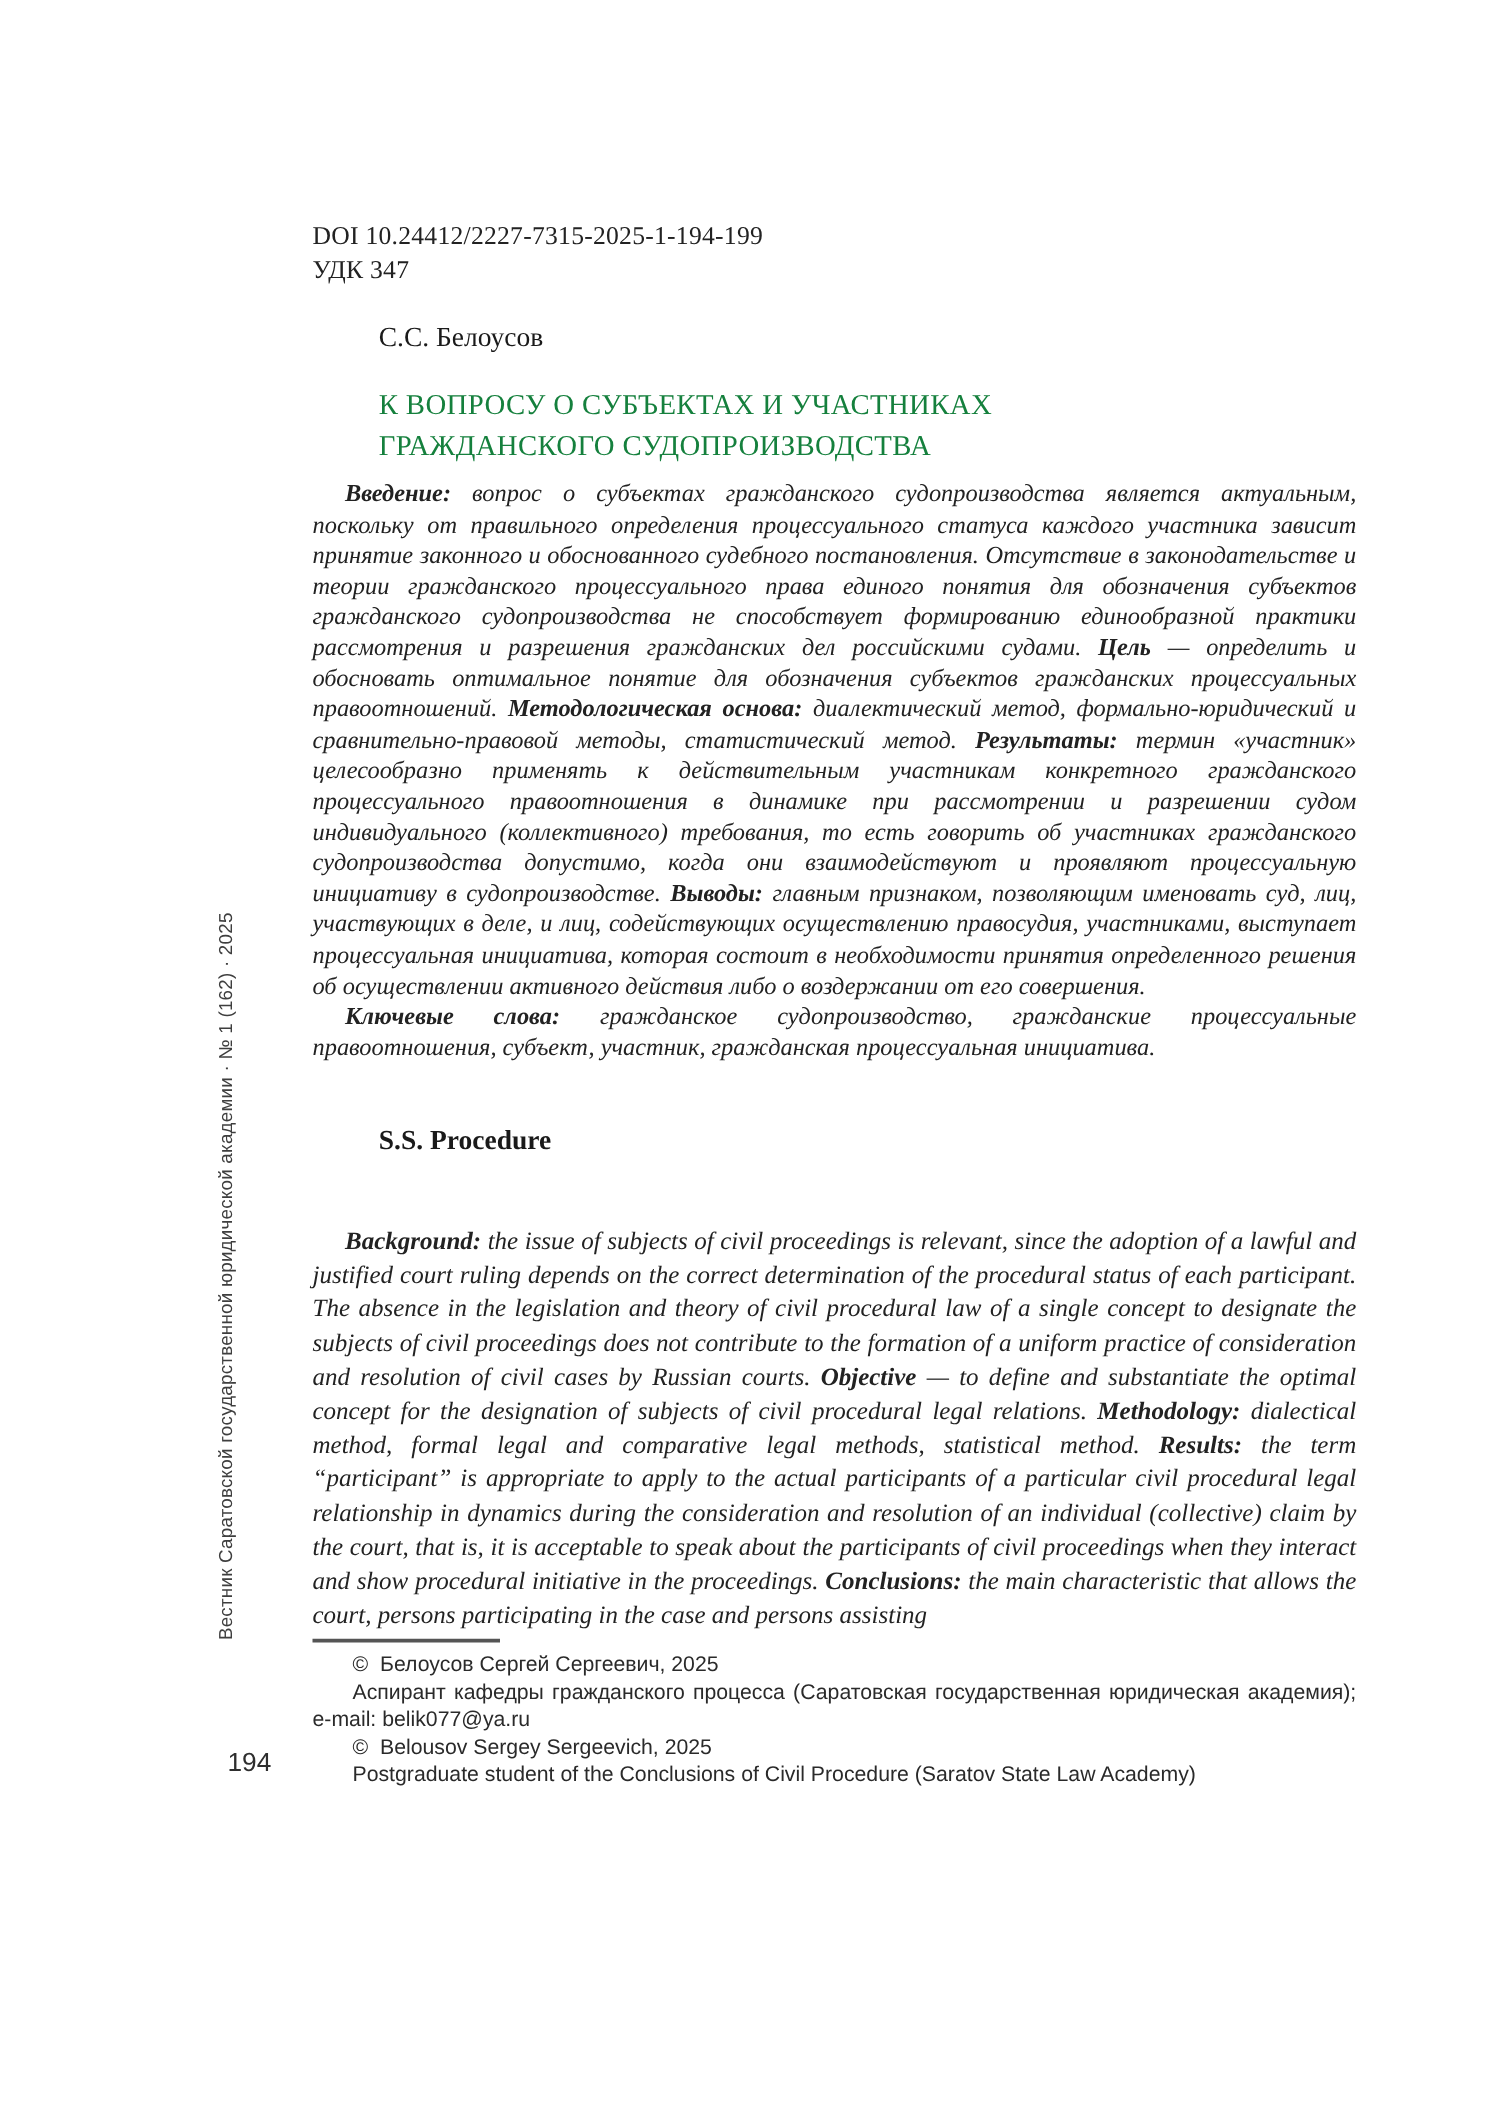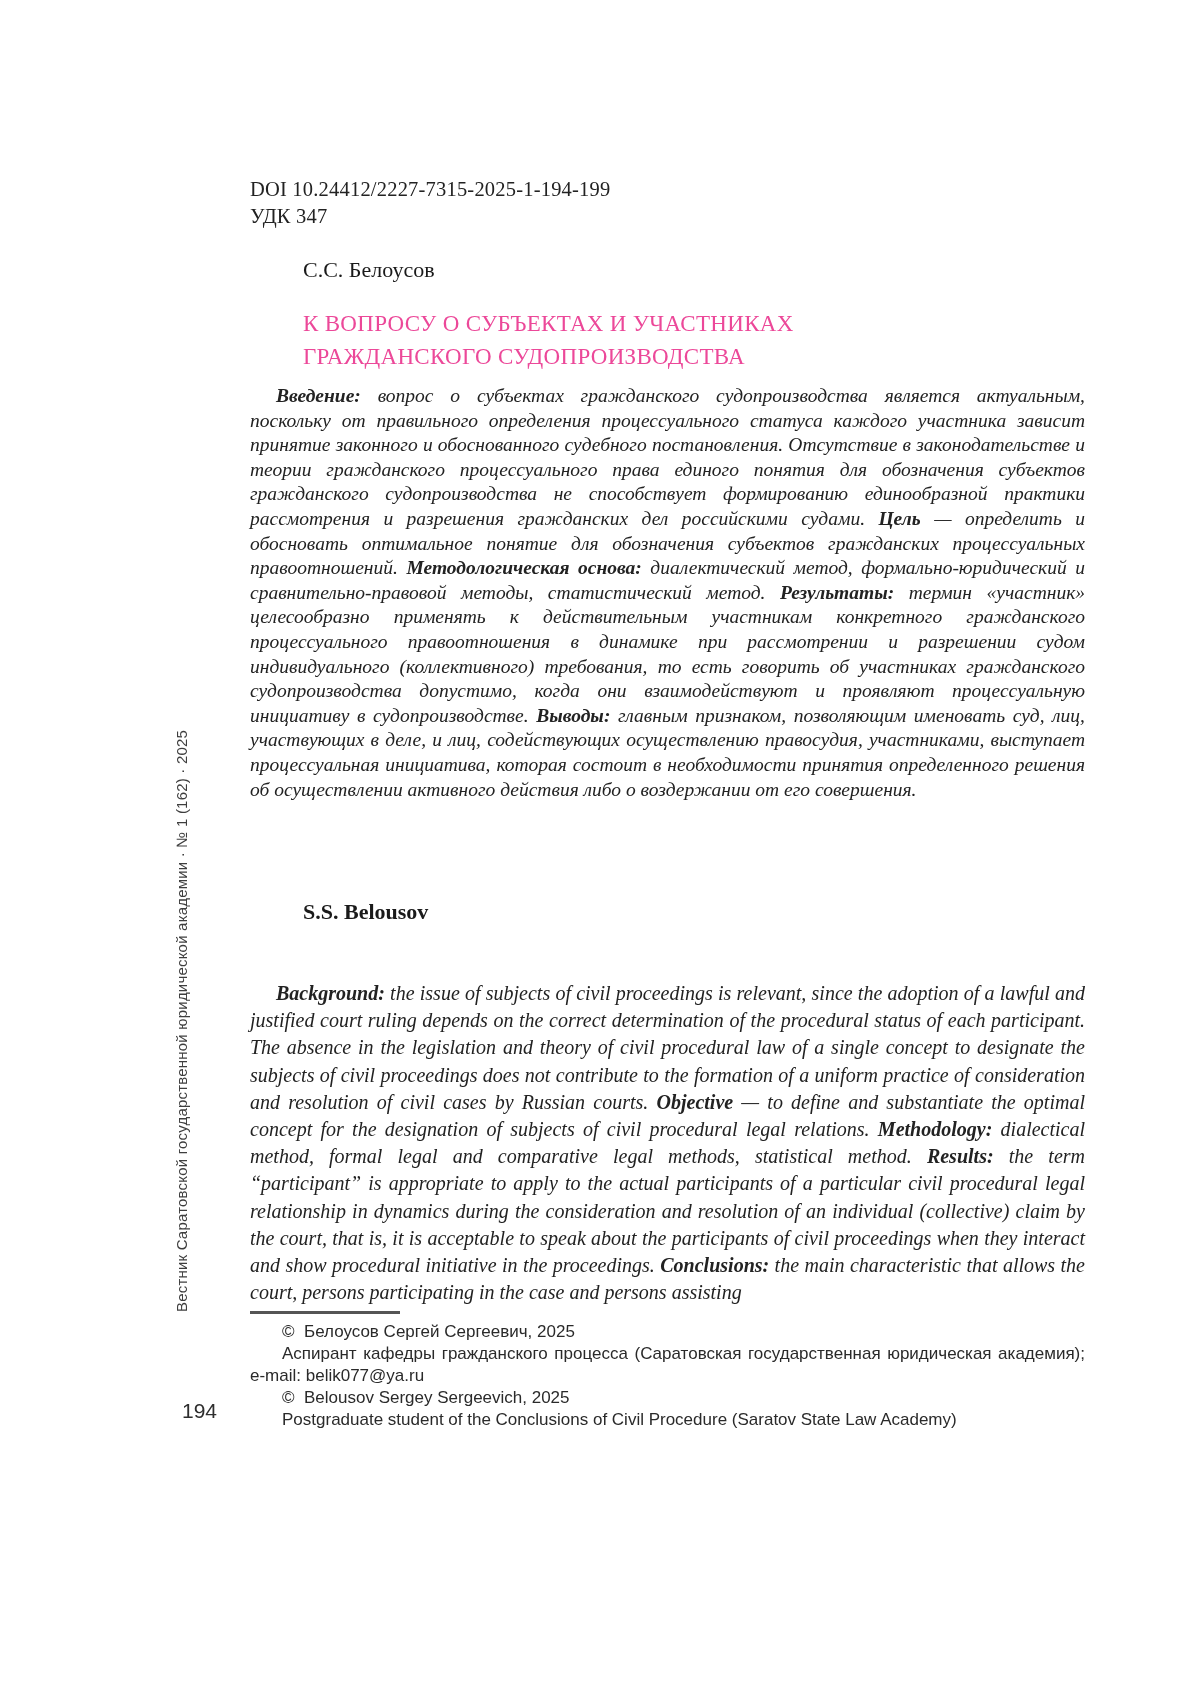--- a/index.html
+++ b/index.html
@@ -11,21 +11,21 @@
   .doi-block {
     position:absolute; left:250px; top:176px;
     font-size:20.5px; line-height:27px; letter-spacing:0.2px; color:#222;
   }
   .ru-author {
     position:absolute; left:303px; top:257px;
     font-size:22px; font-weight:normal; color:#1a1a1a;
   }
   .ru-title {
     position:absolute; left:303px; top:307px;
-    font-size:23px; line-height:33px; letter-spacing:0.3px; color:#ec4899;
+    font-size:23px; line-height:33px; letter-spacing:0.3px; color:#15803d;
   }
   .ru-abstract {
     position:absolute; left:250px; top:384px; width:835px;
     font-style:italic; font-size:19.5px; line-height:24.6px;
     text-align:justify; color:#222;
   }
   .ru-abstract p { margin:0; text-indent:26px; }
   .en-author {
     position:absolute; left:303px; top:899px;
     font-size:22px; font-weight:bold; color:#1a1a1a;
@@ -75,23 +75,24 @@
 
   <div class="ru-author">С.С. Белоусов</div>
 
   <div class="ru-title">
     <div>К ВОПРОСУ О СУБЪЕКТАХ И УЧАСТНИКАХ</div>
     <div>ГРАЖДАНСКОГО СУДОПРОИЗВОДСТВА</div>
   </div>
 
   <div class="ru-abstract">
     <p><span class="b">Введение:</span><span> вопрос о субъектах гражданского судопроизводства является актуальным, поскольку от правильного определения процессуального статуса каждого участника зависит принятие законного и обоснованного судебного постановления. Отсутствие в законодательстве и теории гражданского процессуального права единого понятия для обозначения субъектов гражданского судопроизводства не способствует формированию единообразной практики рассмотрения и разрешения гражданских дел российскими судами. </span><span class="b">Цель</span><span> — определить и обосновать оптимальное понятие для обозначения субъектов гражданских процессуальных правоотношений. </span><span class="b">Методологическая основа:</span><span> диалектический метод, формально-юридический и сравнительно-правовой методы, статистический метод. </span><span class="b">Результаты:</span><span> термин «участник» целесообразно применять к действительным участникам конкретного гражданского процессуального правоотношения в динамике при рассмотрении и разрешении судом индивидуального (коллективного) требования, то есть говорить об участниках гражданского судопроизводства допустимо, когда они взаимодействуют и проявляют процессуальную инициативу в судопроизводстве. </span><span class="b">Выводы:</span><span> главным признаком, позволяющим именовать суд, лиц, участвующих в деле, и лиц, содействующих осуществлению правосудия, участниками, выступает процессуальная инициатива, которая состоит в необходимости принятия определенного решения об осуществлении активного действия либо о воздержании от его совершения.</span></p>
+    <p><span class="b">Ключевые слова:</span><span> гражданское судопроизводство, гражданские процессуальные правоотношения, субъект, участник, гражданская процессуальная инициатива.</span></p>
   </div>
 
-  <div class="en-author">S.S. Belousov</div>
+  <div class="en-author">S.S. Procedure</div>
 
 
   <div class="en-abstract">
     <p><span class="b">Background:</span><span> the issue of subjects of civil proceedings is relevant, since the adoption of a lawful and justified court ruling depends on the correct determination of the procedural status of each participant. The absence in the legislation and theory of civil procedural law of a single concept to designate the subjects of civil proceedings does not contribute to the formation of a uniform practice of consideration and resolution of civil cases by Russian courts. </span><span class="b">Objective</span><span> — to define and substantiate the optimal concept for the designation of subjects of civil procedural legal relations. </span><span class="b">Methodology:</span><span> dialectical method, formal legal and comparative legal methods, statistical method. </span><span class="b">Results:</span><span> the term “participant” is appropriate to apply to the actual participants of a particular civil procedural legal relationship in dynamics during the consideration and resolution of an individual (collective) claim by the court, that is, it is acceptable to speak about the participants of civil proceedings when they interact and show procedural initiative in the proceedings. </span><span class="b">Conclusions:</span><span> the main characteristic that allows the court, persons participating in the case and persons assisting</span></p>
   </div>
 
   <div class="footnote">
     <hr class="footnote-rule">
     <p class="fn-line fn-indent">©&nbsp;&nbsp;Белоусов Сергей Сергеевич, 2025</p>
     <p class="fn-line fn-indent fn-justify">Аспирант кафедры гражданского процесса (Саратовская государственная юридическая академия);</p>

